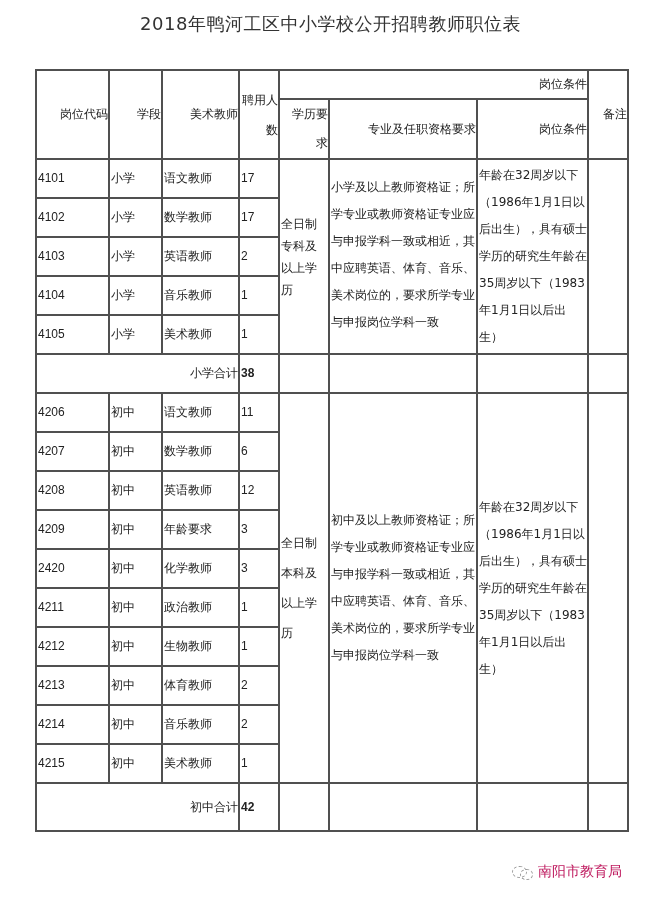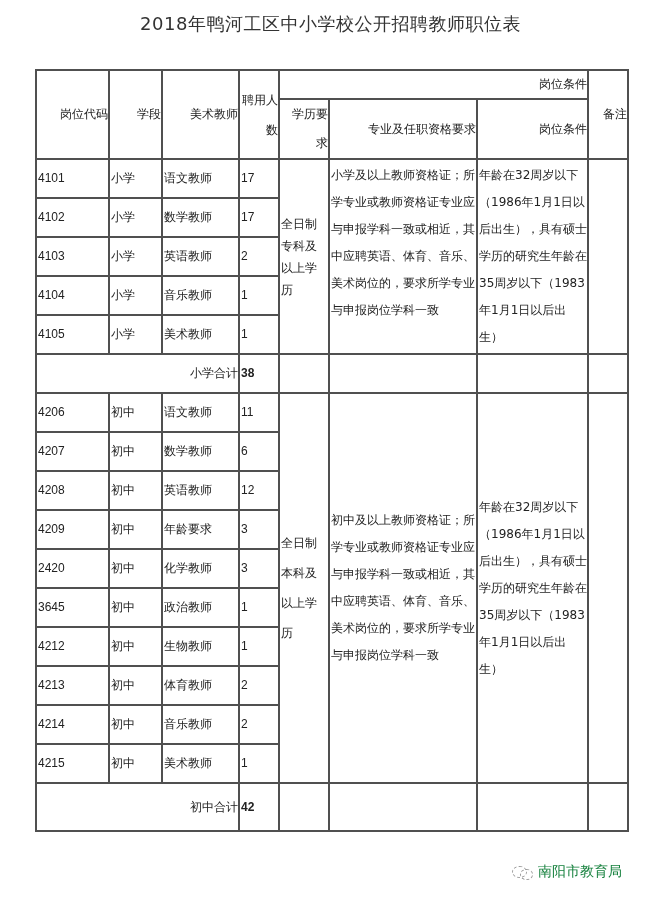--- a/index.html
+++ b/index.html
@@ -12,21 +12,21 @@
     table.grid td { border: 2px solid #505050; padding: 0 0 0 1px; vertical-align: middle;
                     font-size: 12px; line-height: 27px; overflow: hidden; }
     .hd { font-weight: normal; font-family: "DejaVu Sans", sans-serif; font-size: 12.5px; text-align: right; }
     .num { font-family: Liberation Sans, sans-serif; font-size: 13px; }
     .cjk { font-family: "DejaVu Sans", sans-serif; font-size: 12.5px; }
     .wrap { line-height: 27px; font-family: "DejaVu Sans", sans-serif; font-size: 12px; word-break: break-all; }
     .subtotal td { height: 37px; }
     .total td { height: 46px; }
     .data td { height: 37px; }
     .bold { font-weight: bold; }
-    .watermark { position: absolute; left: 512px; top: 863px; font-size: 14px; color: #15803d;
+    .watermark { position: absolute; left: 512px; top: 863px; font-size: 14px; color: #be185d;
                  font-family: "DejaVu Sans", sans-serif; display: flex; align-items: center; gap: 4px; }
     .watermark .wm-icon { width: 22px; height: 14px; position: relative; }
     .watermark .wm-icon::before { content: ""; position: absolute; left: 0; top: 1px; width: 13px; height: 10px;
                  border: 1px dashed #999; border-radius: 50%; }
     .watermark .wm-icon::after { content: ""; position: absolute; left: 8px; top: 4px; width: 11px; height: 9px;
                  border: 1px dashed #999; border-radius: 50%; }
   </style>
 </head>
 <body>
 
@@ -57,21 +57,21 @@
     <td class="hd">专业及任职资格要求</td>
     <td class="hd">岗位条件</td>
   </tr>
 
   <tr class="data">
     <td class="num">4101</td>
     <td class="cjk">小学</td>
     <td class="cjk">语文教师</td>
     <td class="num">17</td>
     <td rowspan="5" class="wrap" style="line-height:22px">全日制专科及以上学历</td>
-    <td rowspan="5" class="wrap" style="vertical-align:top; padding-top:2px">小学及以上教师资格证；所学专业或教师资格证专业应与申报学科一致或相近，其中应聘英语、体育、音乐、美术岗位的，要求所学专业与申报岗位学科一致</td>
+    <td rowspan="5" class="wrap" style="vertical-align:top; padding-top:14px">小学及以上教师资格证；所学专业或教师资格证专业应与申报学科一致或相近，其中应聘英语、体育、音乐、美术岗位的，要求所学专业与申报岗位学科一致</td>
     <td rowspan="5" class="wrap" style="vertical-align:top; padding-top:2px">年龄在32周岁以下（1986年1月1日以后出生），具有硕士学历的研究生年龄在35周岁以下（1983年1月1日以后出生）</td>
     <td rowspan="5"></td>
   </tr>
   <tr class="data">
     <td class="num">4102</td>
     <td class="cjk">小学</td>
     <td class="cjk">数学教师</td>
     <td class="num">17</td>
   </tr>
   <tr class="data">
@@ -129,21 +129,21 @@
     <td class="cjk">年龄要求</td>
     <td class="num">3</td>
   </tr>
   <tr class="data">
     <td class="num">2420</td>
     <td class="cjk">初中</td>
     <td class="cjk">化学教师</td>
     <td class="num">3</td>
   </tr>
   <tr class="data">
-    <td class="num">3645</td>
+    <td class="num">4211</td>
     <td class="cjk">初中</td>
     <td class="cjk">政治教师</td>
     <td class="num">1</td>
   </tr>
   <tr class="data">
     <td class="num">4212</td>
     <td class="cjk">初中</td>
     <td class="cjk">生物教师</td>
     <td class="num">1</td>
   </tr>

